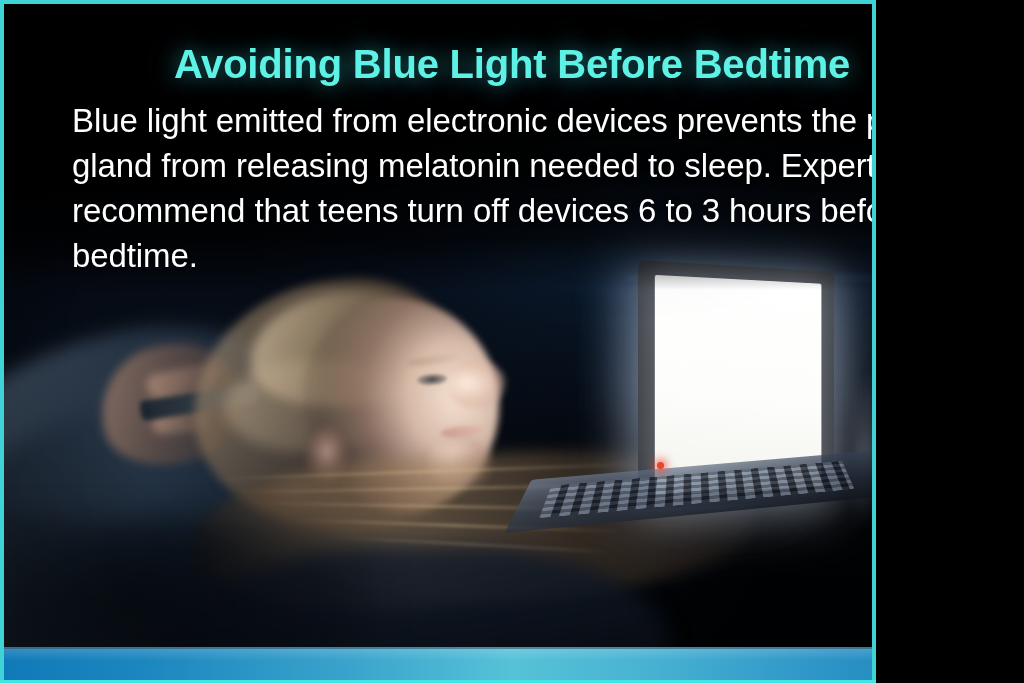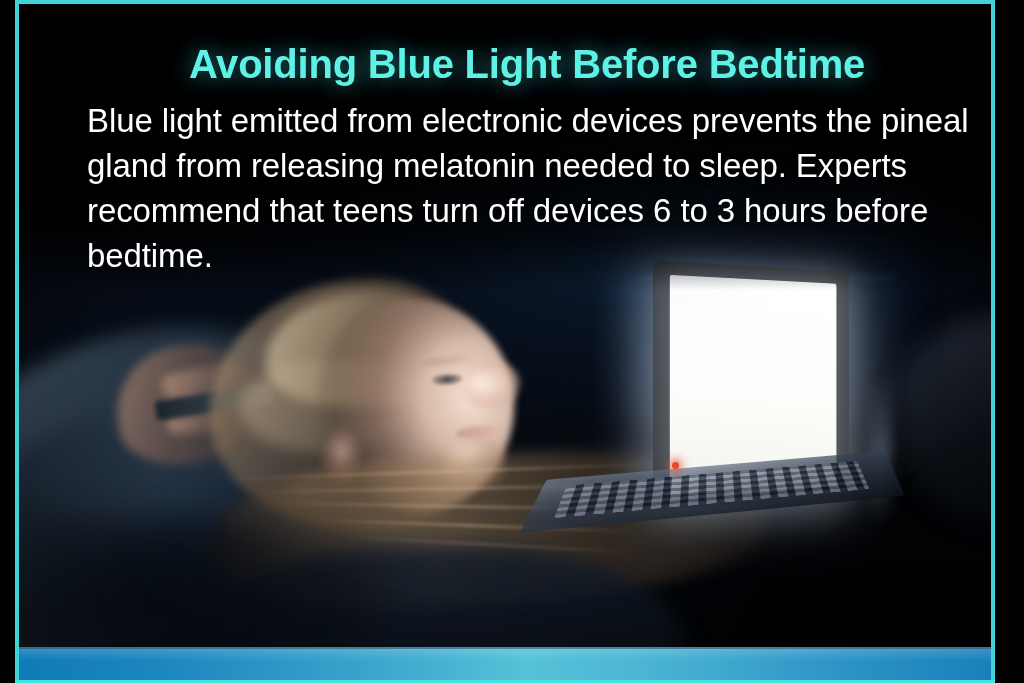--- a/index.html
+++ b/index.html
@@ -7,26 +7,25 @@
     margin: 0;
     padding: 0;
     background: #000;
   }
   body {
     font-family: "Liberation Sans", sans-serif;
   }
 
   #infographic {
     position: relative;
-    width: 980px;
+    width: 876px;
     height: 683px;
     overflow: hidden;
     background: #000000;
     box-sizing: border-box;
-    margin-left: 15px;
   }
 
   
   .photo {
     position: absolute;
     left: 0; top: 0;
     width: 1024px;
     height: 683px;
     overflow: hidden;
     background: #030406;

